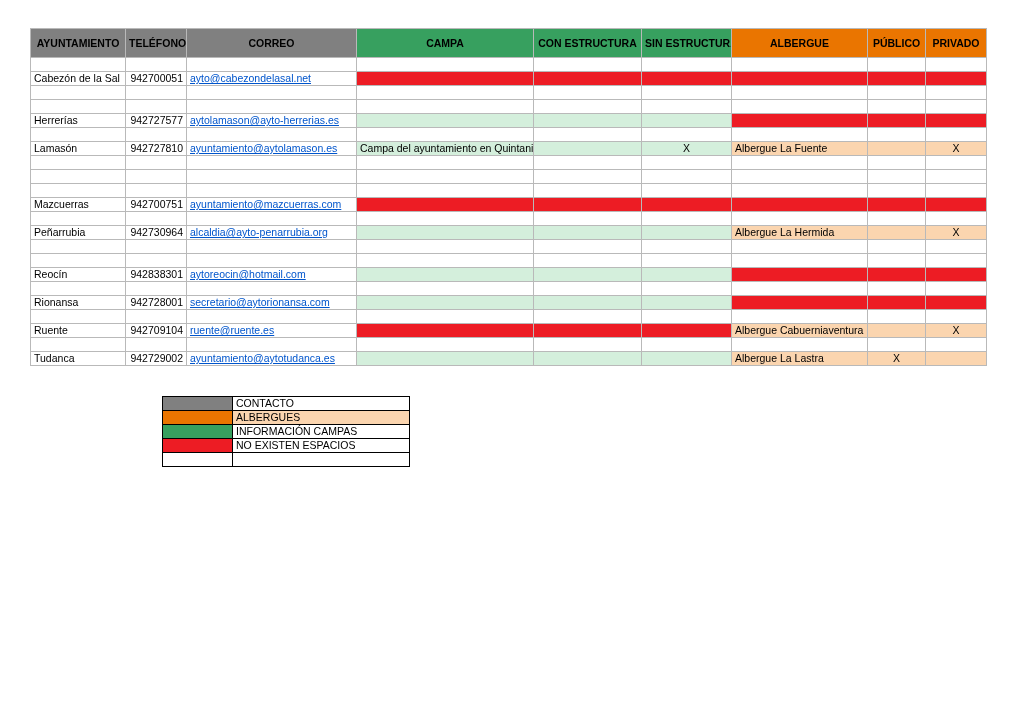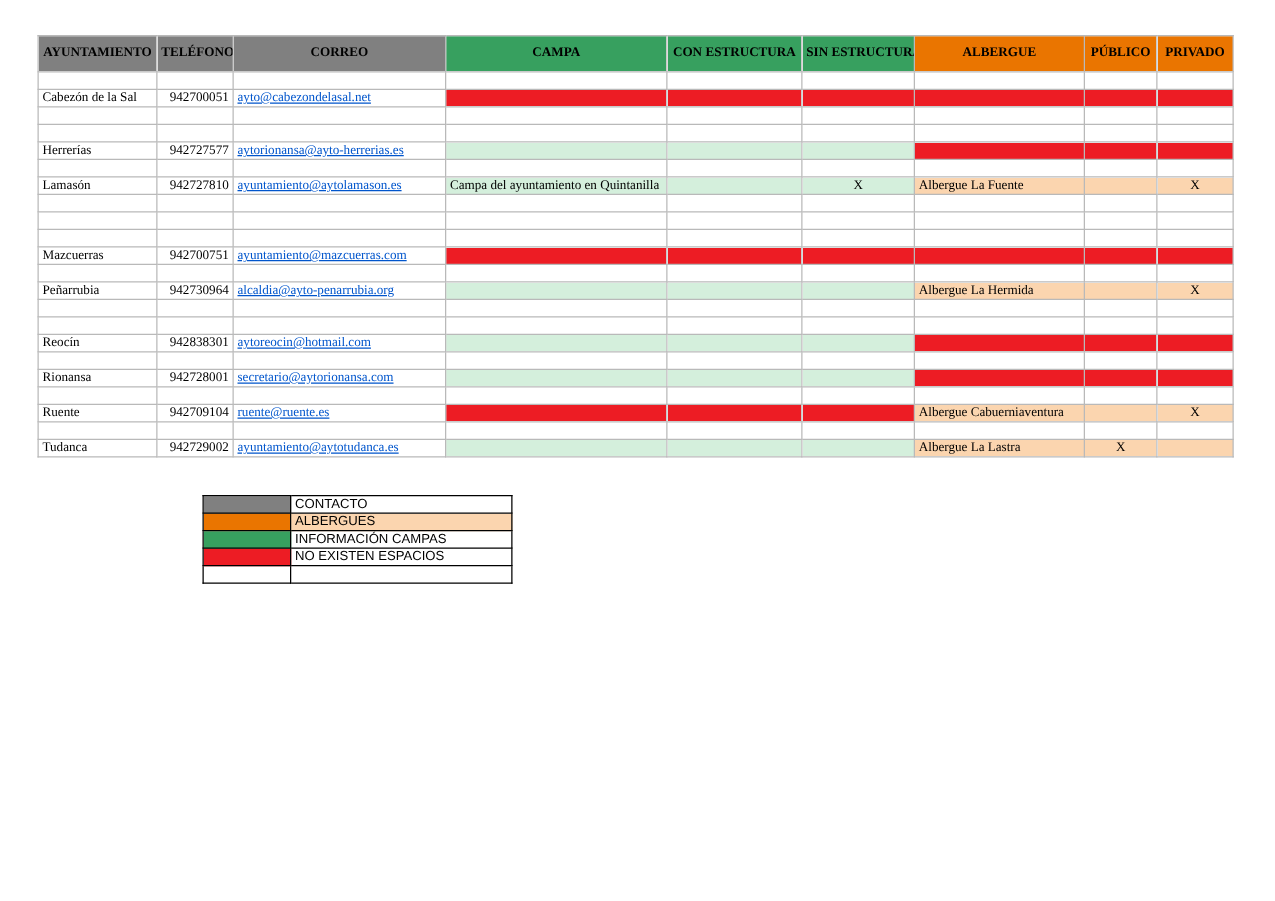--- a/index.html
+++ b/index.html
@@ -10,21 +10,20 @@
     font-size: 10.5px;
     color: #000;
   }
   .sheet {
     padding: 28px 24px 0 30px;
   }
   table.main {
     border-collapse: collapse;
     width: 887px;
     table-layout: fixed;
-    font-family: Liberation Serif, serif;
   }
   table.main th, table.main td {
     border: 1px solid #b9b9b9;
     padding: 0 3px;
     height: 13px;
     line-height: 13px;
     overflow: hidden;
     white-space: nowrap;
     text-overflow: clip;
     vertical-align: middle;
@@ -139,21 +138,21 @@
           <td></td>
           <td></td>
           <td></td>
           <td></td>
           <td></td>
           <td></td>
         </tr>
         <tr>
           <td>Herrerías</td>
           <td class="td-right">942727577</td>
-          <td><a class="link" href="#">aytorionansa@ayto-herrerias.es</a></td>
+          <td><a class="link" href="#">aytolamason@ayto-herrerias.es</a></td>
           <td class="bg-lgreen"></td>
           <td class="td-center bg-lgreen"></td>
           <td class="td-center bg-lgreen"></td>
           <td class="bg-red"></td>
           <td class="td-center bg-red"></td>
           <td class="td-center bg-red"></td>
         </tr>
         <tr>
           <td></td>
           <td></td>

